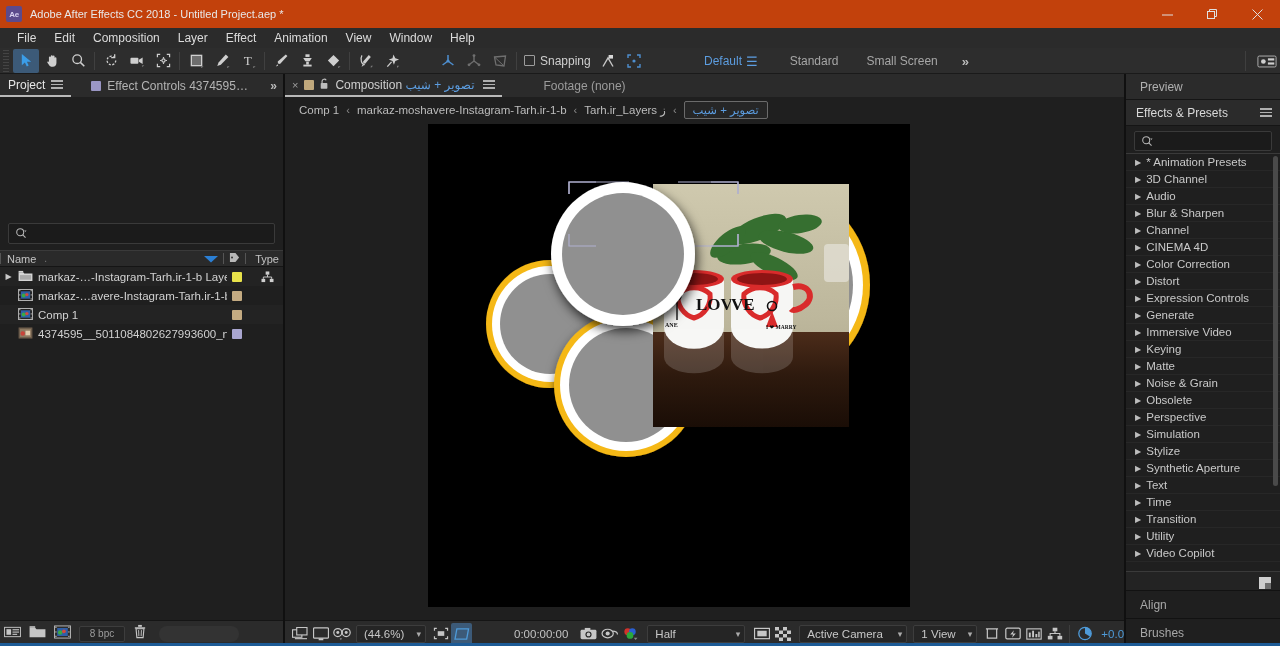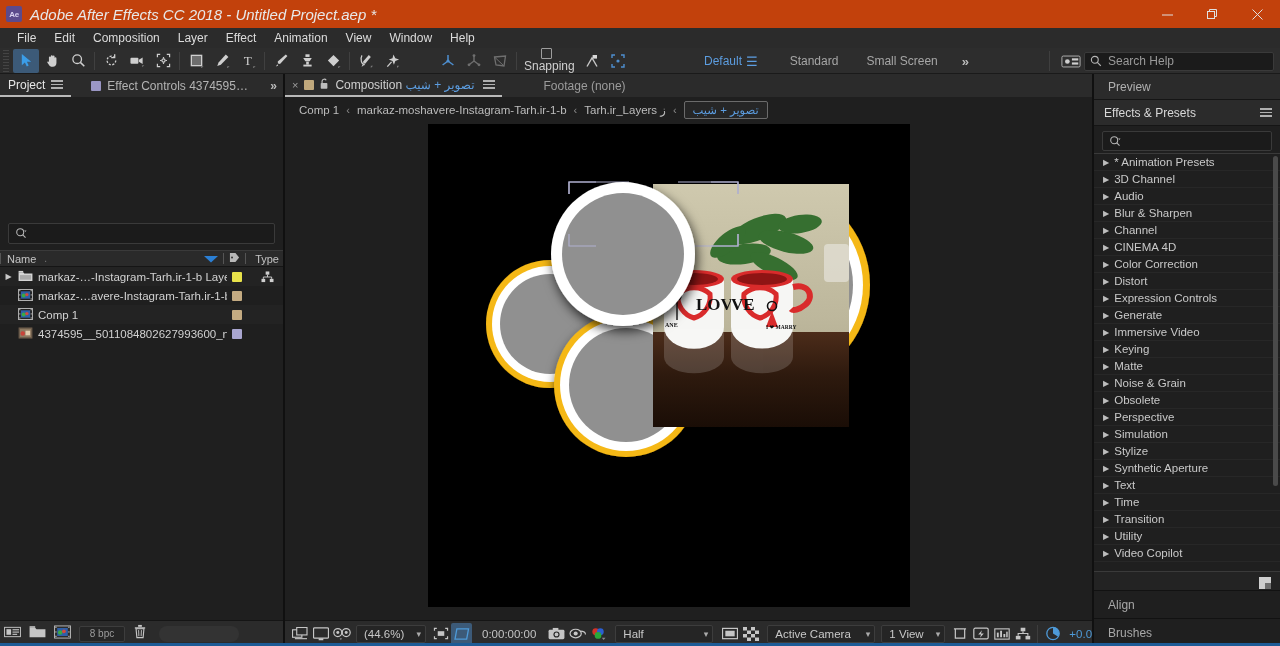--- a/index.html
+++ b/index.html
@@ -18,21 +18,21 @@
     display: flex; align-items: center;
     position: relative;
   }
   #app-logo {
     width: 16px; height: 16px; margin-left: 6px; margin-right: 8px;
     background: #5c4a8c; border-radius: 2px;
     color: #d9d0ef; font-size: 8px; font-weight: bold;
     display: flex; align-items: center; justify-content: center;
     letter-spacing: -0.3px;
   }
-  #title-text { color: #e8e8e8; font-size: 15px; font-style: italic; }
+  #title-text { color: #e8e8e8; font-size: 11px; }
   #win-controls { position: absolute; right: 0; top: 0; height: 28px; display: flex; }
   .win-btn {
     width: 45px; height: 28px; display: flex; align-items: center; justify-content: center;
     color: #e0e0e0;
   }
   .win-btn svg { display: block; }
 
   
   #menubar {
     height: 20px; background: #2b2b2b; display: flex; align-items: center;
@@ -53,21 +53,21 @@
   .tool {
     width: 26px; height: 24px; display: flex; align-items: center; justify-content: center;
     position: relative;
   }
   .tool.sel { background: #3c5a78; border-radius: 2px; }
   .tool svg { display: block; }
   .tdiv { width: 1px; height: 18px; background: #404040; margin: 0 3px; }
   .snap-box {
     width: 11px; height: 11px; border: 1.5px solid #9d9d9d; border-radius: 1px; margin-right: 5px;
   }
-  #snap-wrap { display: flex; align-items: center; padding: 0 4px; flex-direction: column; }
+  #snap-wrap { display: flex; align-items: center; padding: 0 4px; }
   #snap-label { color: #cfcfcf; font-size: 12px; }
   #ws-area { display:flex; align-items:center; position:absolute; left: 690px; top:0; height:26px; gap: 0; }
   .ws-item { font-size: 12px; color: #a6a6a6; padding: 0 14px; }
   .ws-item.active { color: #5c9de0; padding-right: 4px; }
   #ws-menu-icon { color:#5c9de0; font-size: 13px; padding-right: 18px;}
   #ws-more { color: #bbb; font-size: 13px; padding: 0 10px; font-weight:bold;}
   #tbar-right { position:absolute; right:0; top:0; height:26px; display:flex; align-items:center; }
   #search-help {
     width: 190px; height: 19px; background: #1b1b1b; border: 1px solid #3a3a3a;
     border-radius: 2px; display:flex; align-items:center; margin-right: 6px; padding-left: 5px;
@@ -137,21 +137,21 @@
   .crumb.fa { color:#5c9de0; direction:rtl; unicode-bidi:embed; }
   .crumb.boxed { border:1px solid #6b6b6b; border-radius:2px; padding:1px 8px; background:#262626;}
   #viewer { flex:1; background:#1f1f1f; position:relative; overflow:hidden;}
   #canvas-frame {
     position:absolute; left:143px; top:2px; width:482px; height:483px; background:#000;
   }
   #comp-bottom { height:26px; background:#2b2b2b; border-top:1px solid #151515;
     display:flex; align-items:center; gap:0px; padding-left:4px; position:relative;}
   .cb-ic { width:21px;height:22px; display:flex;align-items:center;justify-content:center;}
   .cb-ic.active { background:#3c5a78; border-radius:2px;}
-  .cb-text { color:#c3c3c3; font-size:11.5px; }
+  .cb-text { color:#c3c3c3; font-size:11.5px;margin-left:32px; }
   .cb-sel { height:18px; background:#252525; border:1px solid #3d3d3d; border-radius:2px;
     display:flex; align-items:center; padding:0 4px 0 7px; gap:8px; color:#c8c8c8; font-size:11.5px;}
   .cb-sel .arr { color:#aaa; font-size:9px;}
   #cb-plus { color:#4e9ad8; font-size:11.5px;}
   .cb-div { width:1px;height:18px;background:#3d3d3d;margin:0 4px;}
 
   
   #right-panel { width:222px; background:#1f1f1f; border-left:2px solid #101010;
      display:flex; flex-direction:column;}
   #preview-head { height:26px; background:#2b2b2b; display:flex;align-items:center;
@@ -382,27 +382,20 @@
   <div id="tbar-right">
     <div id="tbar-divider"></div>
     <div class="tool">
       <svg width="20" height="15" viewBox="0 0 22 16">
           <rect x="1" y="2" width="20" height="12" rx="1.5" fill="#2f2f2f" stroke="#b9b9b9" stroke-width="1"></rect>
           <circle cx="7" cy="8" r="2.6" fill="#cfcfcf"></circle>
           <rect x="12" y="4.5" width="7" height="2.4" fill="#cfcfcf"></rect>
           <rect x="12" y="9" width="7" height="2.4" fill="#cfcfcf"></rect>
         </svg>
     </div>
-    <div id="search-help">
-      <svg width="12" height="12" viewBox="0 0 14 14">
-          <circle cx="5.6" cy="5.6" r="4" fill="none" stroke="#b5b5b5" stroke-width="1.3"></circle>
-          <line x1="8.6" y1="8.6" x2="12.6" y2="12.6" stroke="#b5b5b5" stroke-width="1.4"></line>
-        </svg>
-      <span>Search Help</span>
-    </div>
   </div>
 </div>
 
 <div id="workspace">
 
   <div id="project-panel">
     <div class="panel-tabs">
       <div class="ptab active">
         <span>Project</span>
         <span class="hamb">

